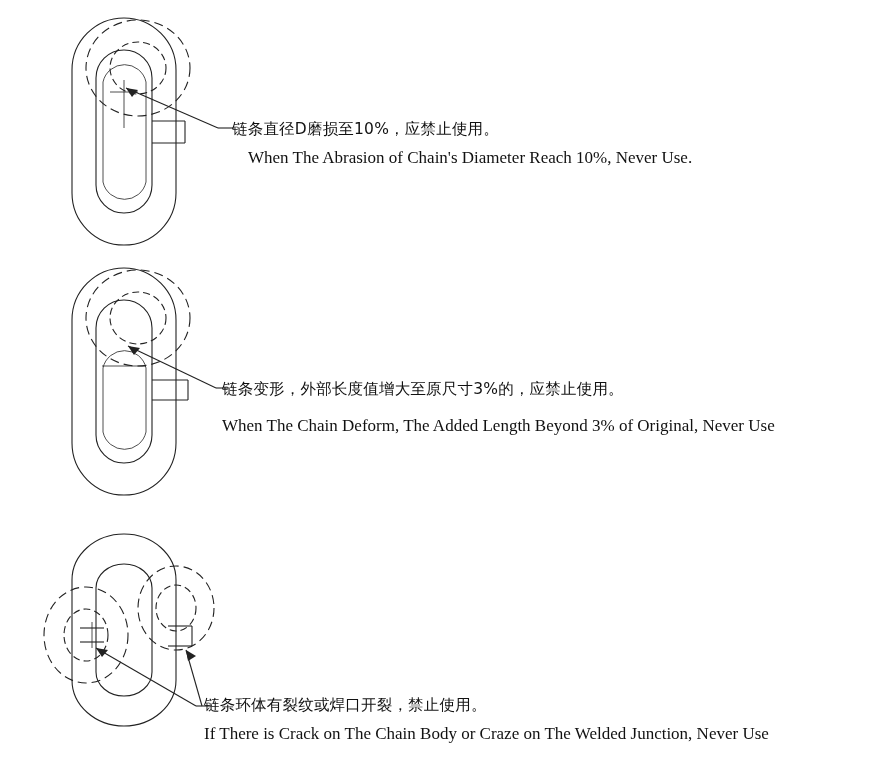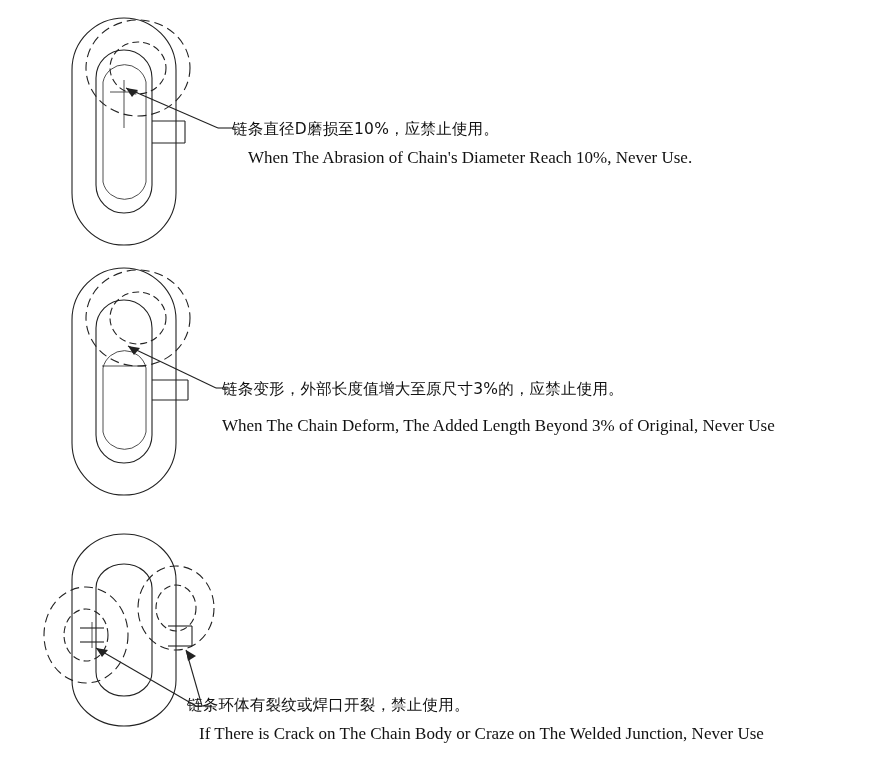--- a/index.html
+++ b/index.html
@@ -44,22 +44,22 @@
     font-size: 17px;
     color: #111;
     display: block;
     line-height: 1.5;
     margin-top: 4px;
   }
   .cap1 { left: 232px; top: 118px; }
   .cap1 .en { margin-left: 16px; }
   .cap2 { left: 222px; top: 378px; }
   .cap2 .en { margin-left: 0px; margin-top: 12px; }
-  .cap3 { left: 187px; top: 694px; }
-  .cap3 .en { margin-left: 12px; }
+  .cap3 { left: 204px; top: 694px; }
+  .cap3 .en { margin-left: 0px; }
 </style>
 </head>
 <body>
 
 <div class="page">
 
   <div class="figure" style="left:28px; top:8px;">
     <svg class="fig-svg" width="220" height="250" viewBox="0 0 220 250" xmlns="http://www.w3.org/2000/svg">
       <g fill="none" stroke="#222" stroke-width="1.1">
 

